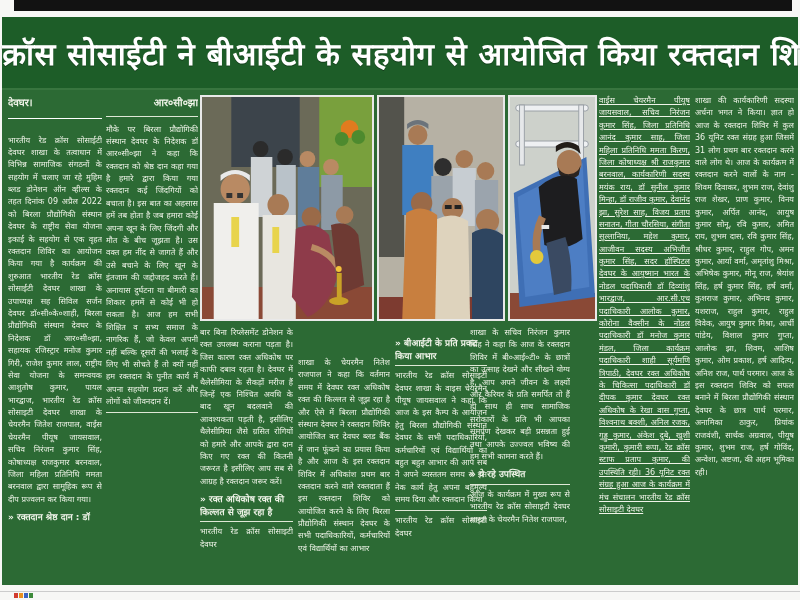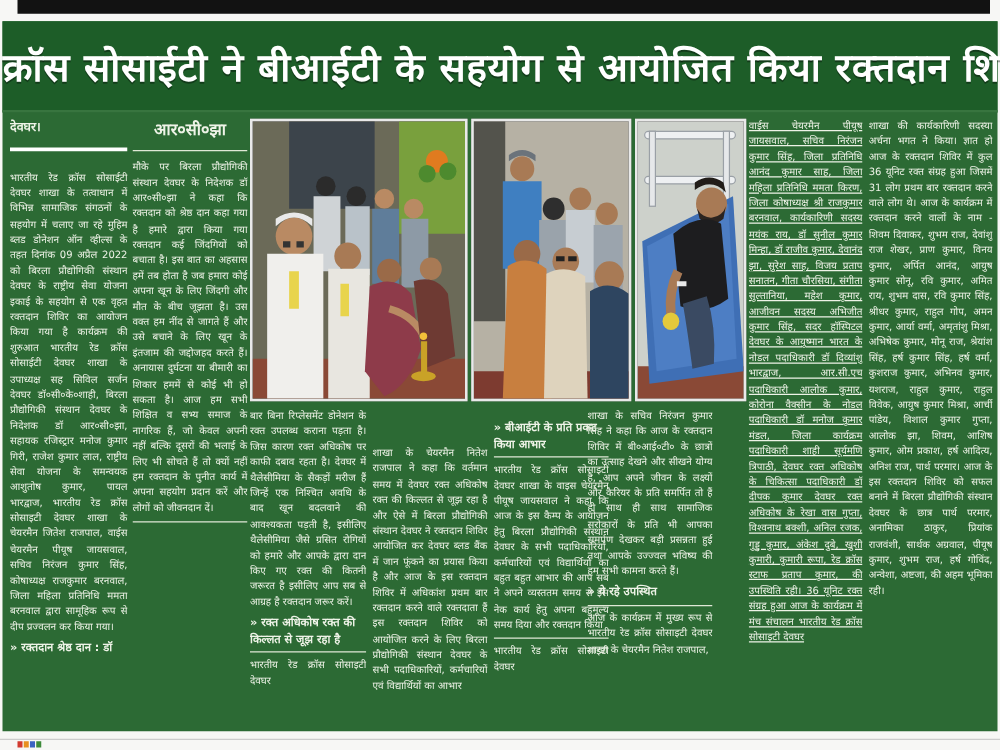--- a/index.html
+++ b/index.html
@@ -23,22 +23,22 @@
     text-shadow:0 1px 0 rgba(0,0,0,.35); letter-spacing:.5px;
   }
 
   .col {
     position:absolute; color:#eef3e7; font-size:8px; line-height:1.55;
     text-align:justify; overflow:hidden;
   }
   .p       { margin-bottom:4px; }
   .h       { font-weight:bold; font-size:9px; line-height:1.4; text-align:left; margin:5px 0 3px; }
   .rule    { border-top:1px solid #dfe8d6; margin:3px 0 4px; }
-  .dateline{ font-weight:bold; font-size:10px; padding-bottom:7px; border-bottom:3px solid #ffffff; margin-bottom:16px; }
-  .colhead { font-weight:bold; font-size:13px; text-align:center; padding-bottom:5px; border-bottom:1px solid #dfe8d6; margin-bottom:7px; }
+  .dateline{ font-weight:bold; font-size:10px; padding-bottom:7px; border-bottom:1px solid #ffffff; margin-bottom:16px; }
+  .colhead { font-weight:bold; font-size:10px; text-align:right; padding-bottom:5px; border-bottom:1px solid #dfe8d6; margin-bottom:7px; }
 
   .photo { position:absolute; top:78px; height:226px; border:2px solid #e9e9e9; background:#777; overflow:hidden; }
   .photo svg { display:block; width:100%; height:100%; }
 
   .footer-line { position:absolute; left:0px; top:591px; width:800px; height:0; border-top:1px solid #cccccc; }
   .footer-mark { position:absolute; left:14px; top:593px; height:5px; display:flex; gap:1px; }
   .footer-mark i { width:4px; height:5px; display:block; }
 </style>
 </head>
 <body>

